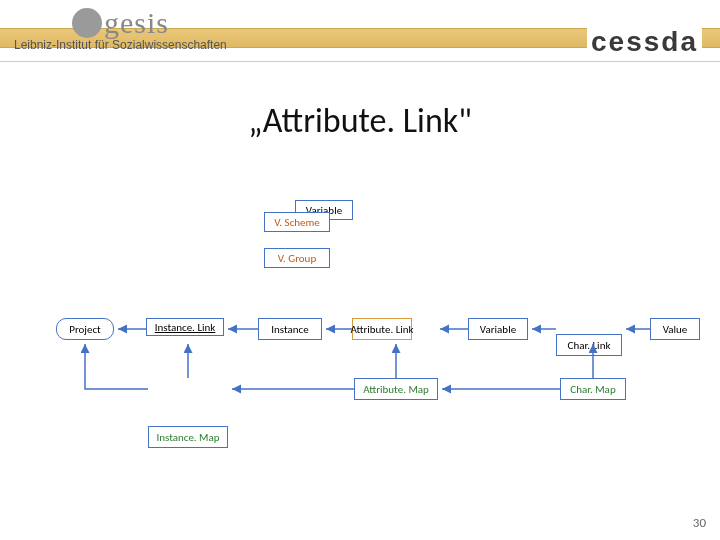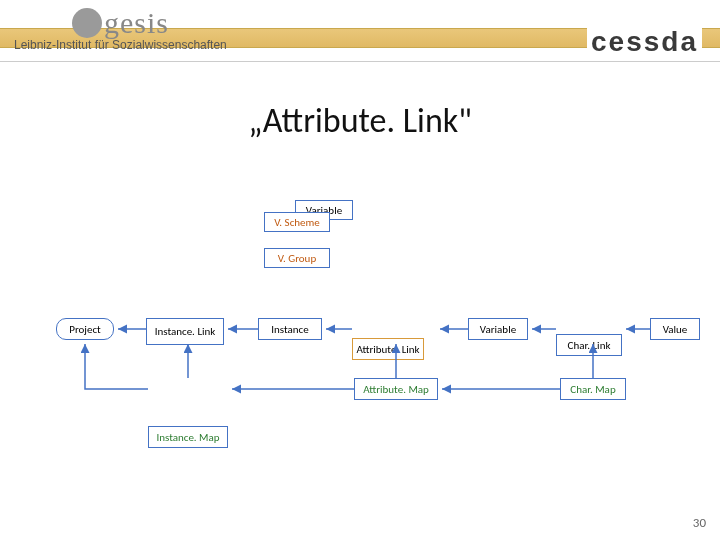--- a/index.html
+++ b/index.html
@@ -126,23 +126,23 @@
 
 <div class="title">„Attribute. Link"</div>
 
 <div class="diagram">
 
   <div class="box" style="left:295px; top:30px; width:58px; height:20px;">Variable</div>
   <div class="box orange-text" style="left:264px; top:42px; width:66px; height:20px;">V. Scheme</div>
   <div class="box orange-text" style="left:264px; top:78px; width:66px; height:20px;">V. Group</div>
 
   <div class="box" style="left:56px;  top:148px; width:58px; height:22px;border-radius:10px;">Project</div>
-  <div class="box" style="left:146px; top:148px; width:78px; height:27px;">Instance. Link</div>
+  <div class="box" style="left:146px; top:148px; width:78px; height:18px;text-decoration:underline;">Instance. Link</div>
   <div class="box" style="left:258px; top:148px; width:64px; height:22px;">Instance</div>
-  <div class="box orange-border" style="left:352px; top:148px; width:72px; height:22px;margin-top:20px;">Attribute. Link</div>
+  <div class="box orange-border" style="left:352px; top:148px; width:60px; height:22px;">Attribute. Link</div>
   <div class="box" style="left:468px; top:148px; width:60px; height:22px;">Variable</div>
   <div class="box" style="left:556px; top:148px; width:66px; height:22px;margin-top:16px;">Char. Link</div>
   <div class="box" style="left:650px; top:148px; width:50px; height:22px;">Value</div>
 
   <div class="box green-text" style="left:148px; top:208px; width:80px; height:22px;margin-top:48px;">Instance. Map</div>
   <div class="box green-text" style="left:354px; top:208px; width:84px; height:22px;">Attribute. Map</div>
   <div class="box green-text" style="left:560px; top:208px; width:66px; height:22px;">Char. Map</div>
 
   <svg class="arrows">
     <defs>

